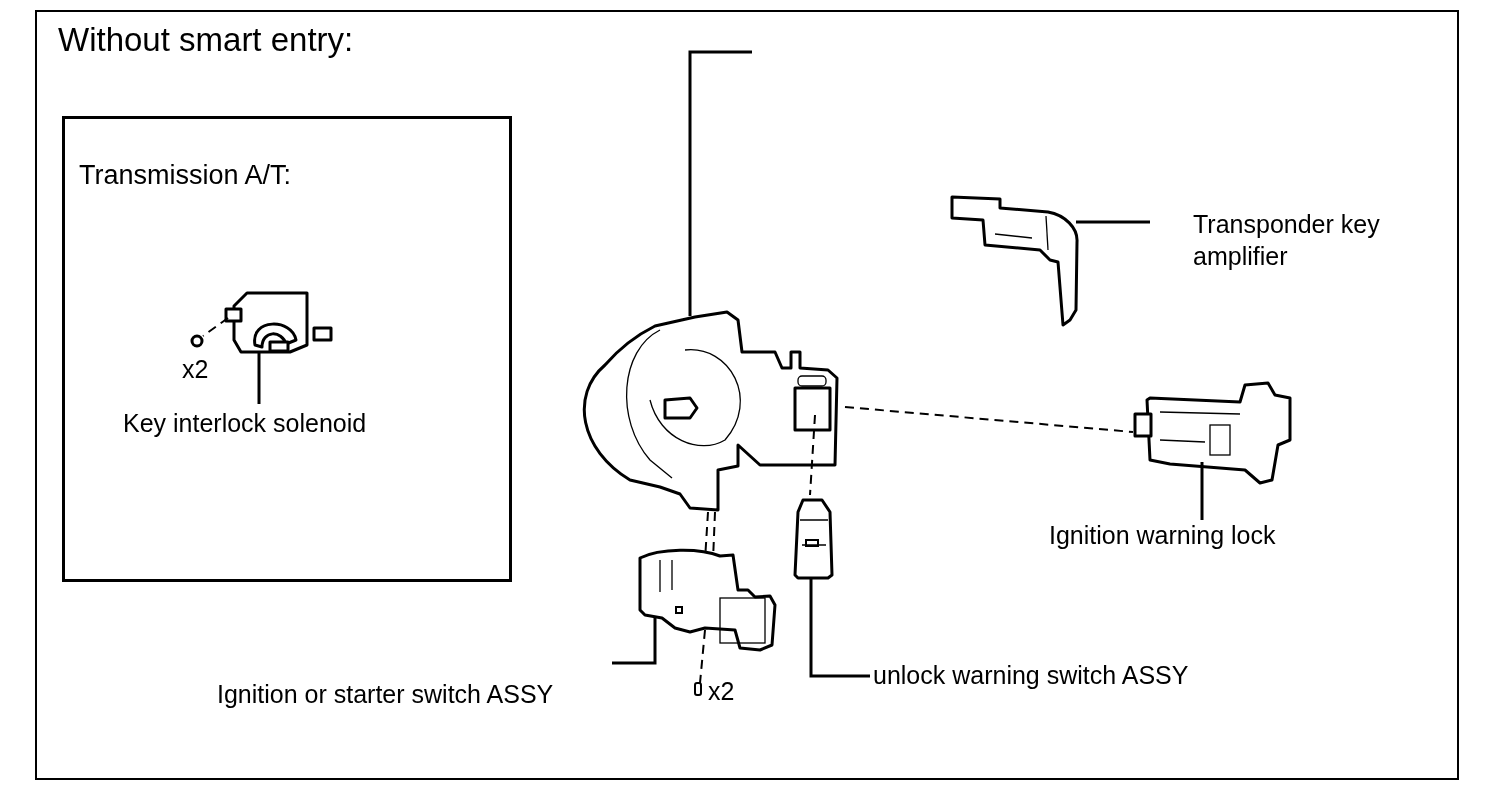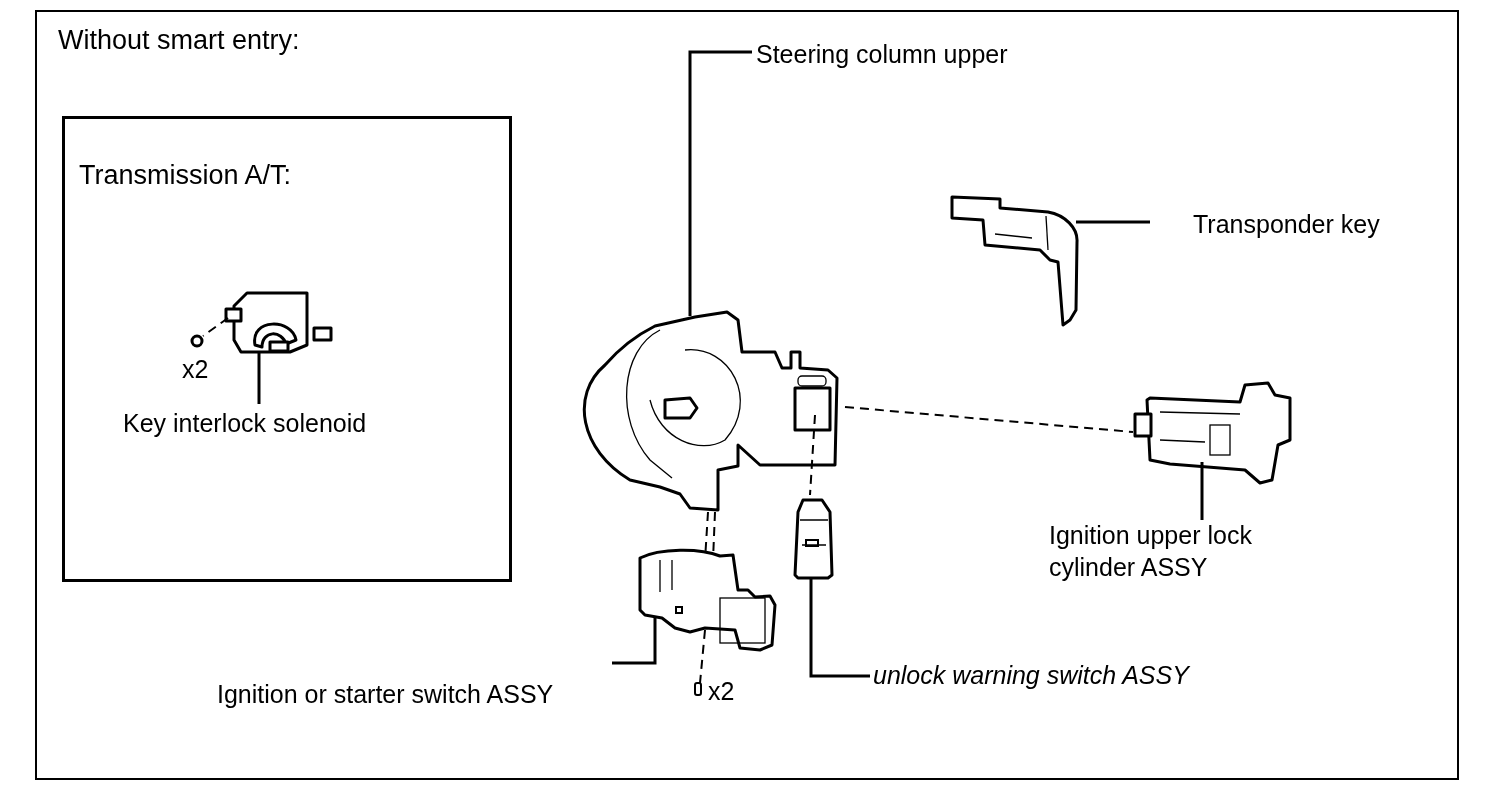--- a/index.html
+++ b/index.html
@@ -15,21 +15,21 @@
   svg.art .o { fill:#fff; stroke:#000; stroke-width:3; stroke-linejoin:round; }
   svg.art .t { fill:none; stroke:#000; stroke-width:1.3; }
   svg.art .m { fill:none; stroke:#000; stroke-width:2; }
   svg.art .lead { fill:none; stroke:#000; stroke-width:3; }
   svg.art .dash { fill:none; stroke:#000; stroke-width:2; stroke-dasharray:9 6; }
 </style>
 </head>
 <body>
 
 <div class="frame"></div>
-<div class="lbl" style="left:58px;top:24px;font-size:27px;">Without smart entry:</div>
+<div class="lbl" style="left:58px;top:24px;font-size:33px;">Without smart entry:</div>
 
 <div class="inset"></div>
 <div class="lbl" style="left:79px;top:133px;font-size:27px;margin-top:26px;">Transmission A/T:</div>
 
 <svg class="art" viewBox="0 0 1504 812">
 
   <g>
     <path class="o" d="M234,306 L247,293 L307,293 L307,345 L290,352 L241,352 L234,340 Z"></path>
     <rect class="o" x="226" y="309" width="15" height="12"></rect>
     <rect class="o" x="314" y="328" width="17" height="12"></rect>
@@ -85,28 +85,27 @@
     <rect class="m" x="676" y="607" width="6" height="6"></rect>
     <path class="lead" d="M655,618 L655,663 L612,663"></path>
     <rect class="m" x="695" y="683" width="6" height="12" rx="2"></rect>
   </g>
 </svg>
 
 <div class="lbl" style="left:123px;top:407px;">Key interlock solenoid</div>
 <div class="lbl" style="left:182px;top:353px;">x2</div>
 
 <div class="lbl" style="left:756px;top:38px;">
-  <span>Steering column upper</span>
 </div>
 
 <div class="lbl" style="left:1152px;top:208px;margin-left:41px;">
   <span>Transponder key</span>
+  <span>amplifier</span>
 </div>
 
 <div class="lbl" style="left:1049px;top:519px;">
-  <span>Ignition upper lock</span>
-  <span>cylinder ASSY</span>
+  <span>Ignition warning lock</span>
 </div>
 
 <div class="lbl" style="left:217px;top:648px;margin-top:30px;">Ignition or starter switch ASSY</div>
 <div class="lbl" style="left:708px;top:675px;">x2</div>
 
-<div class="lbl" style="left:873px;top:659px;font-style:italic;">unlock warning switch ASSY</div>
+<div class="lbl" style="left:873px;top:659px;">unlock warning switch ASSY</div>
 
 </body></html>

